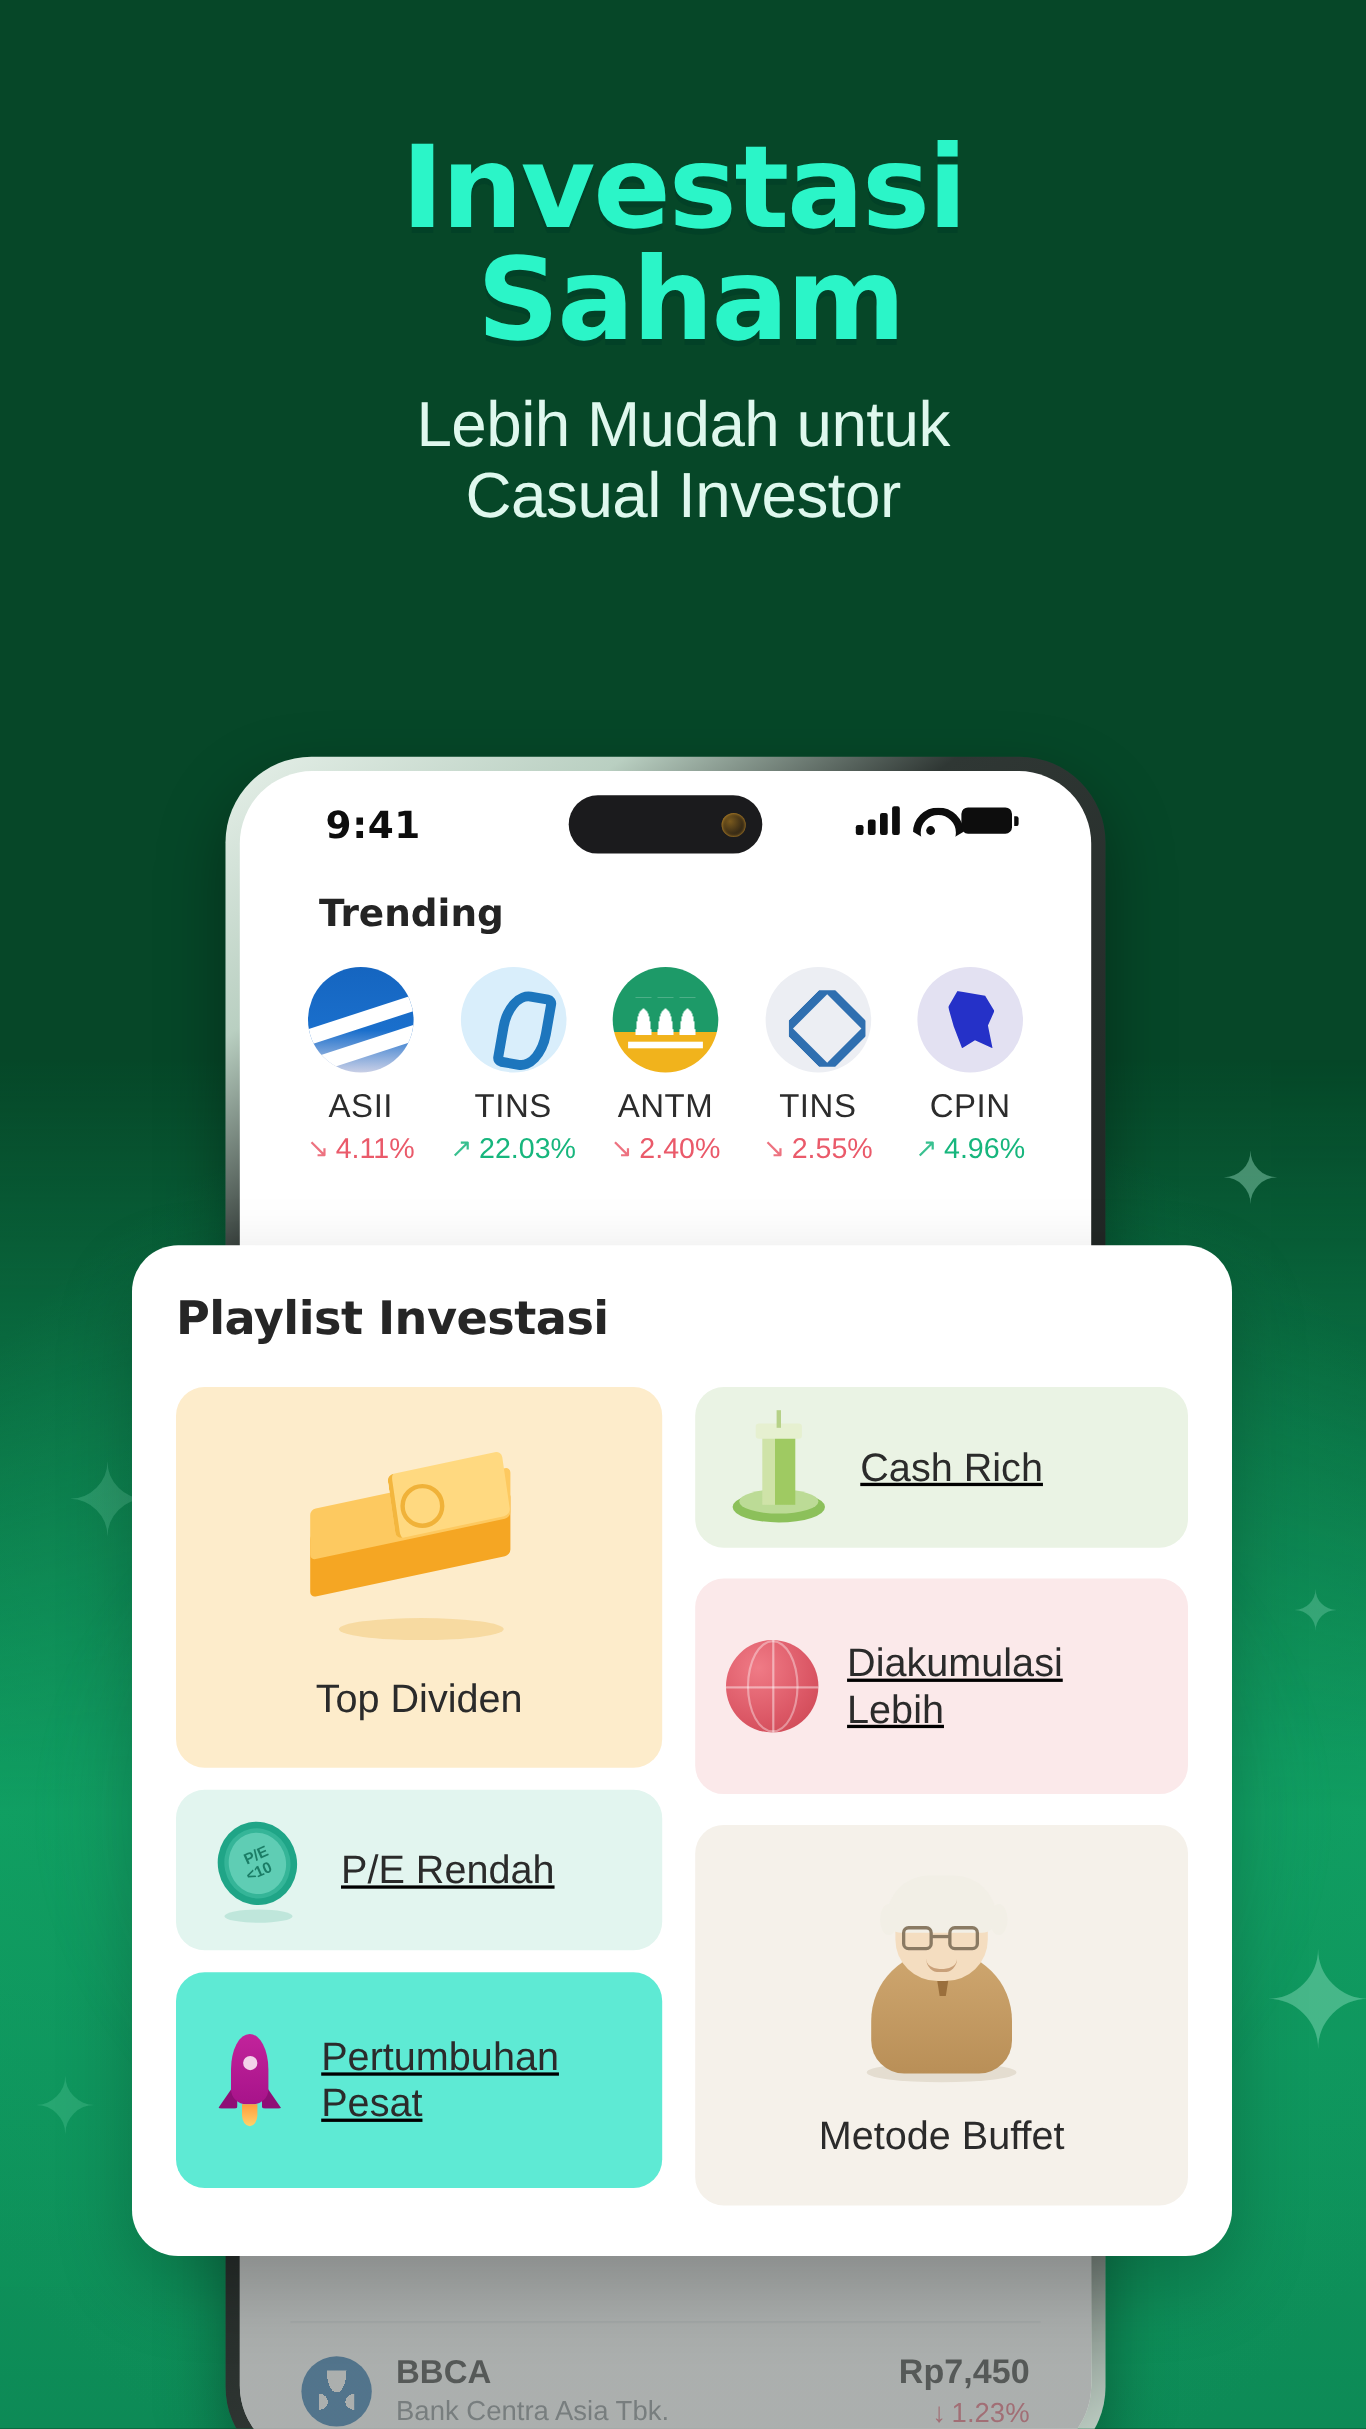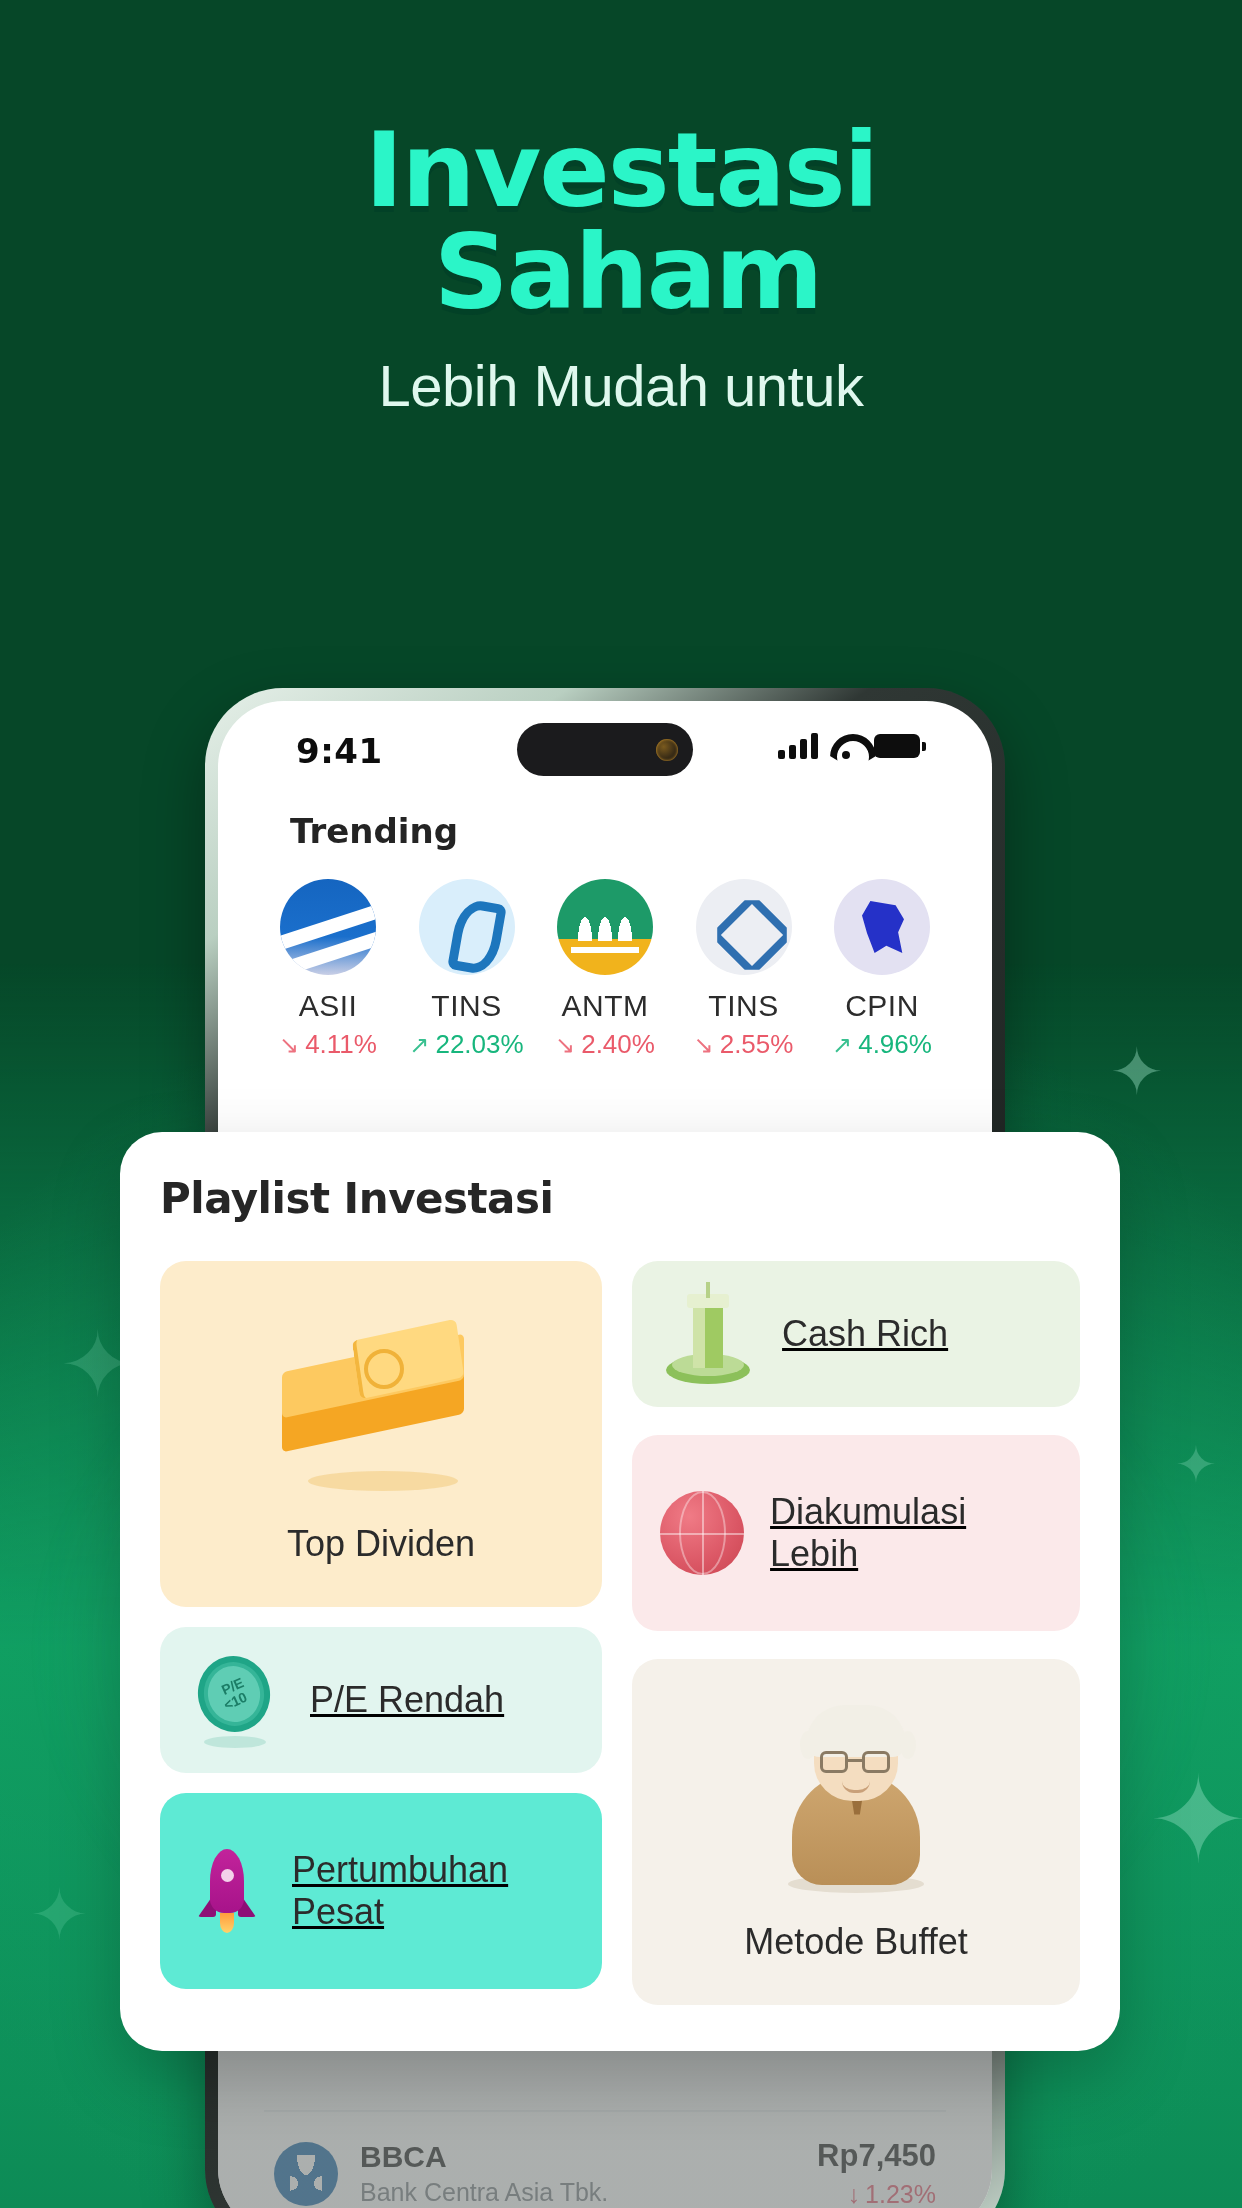--- a/index.html
+++ b/index.html
@@ -299,20 +299,21 @@
 <span class="sparkle sp4">✦</span>
 <span class="sparkle sp5">✦</span>
 
 <div id="hero">
   <div class="headline">
     <span>Investasi</span>
     <span class="l2">Saham</span>
   </div>
   <div class="subline">
     <span>Lebih Mudah untuk</span>
+    <span class="l2">Casual Investor</span>
   </div>
 </div>
 
 <div id="phone">
   <div id="phone-inner">
 
     <div id="statusbar">
       <div id="sb-time">9:41</div>
       <div id="island">
         <div class="cam"></div>

